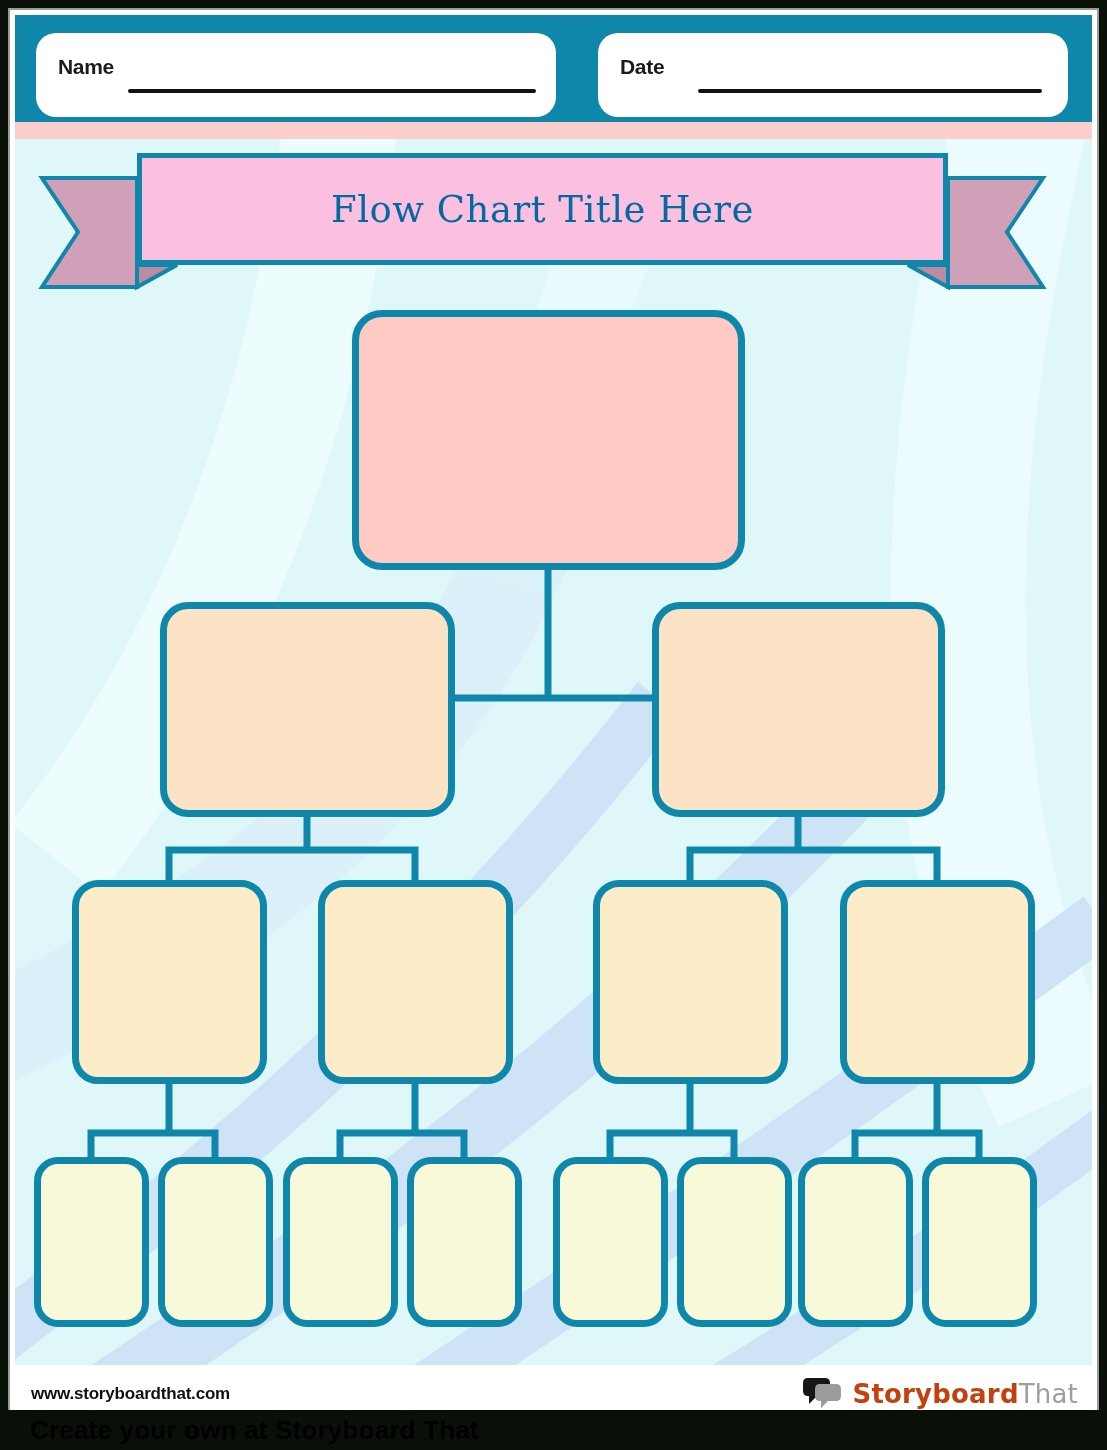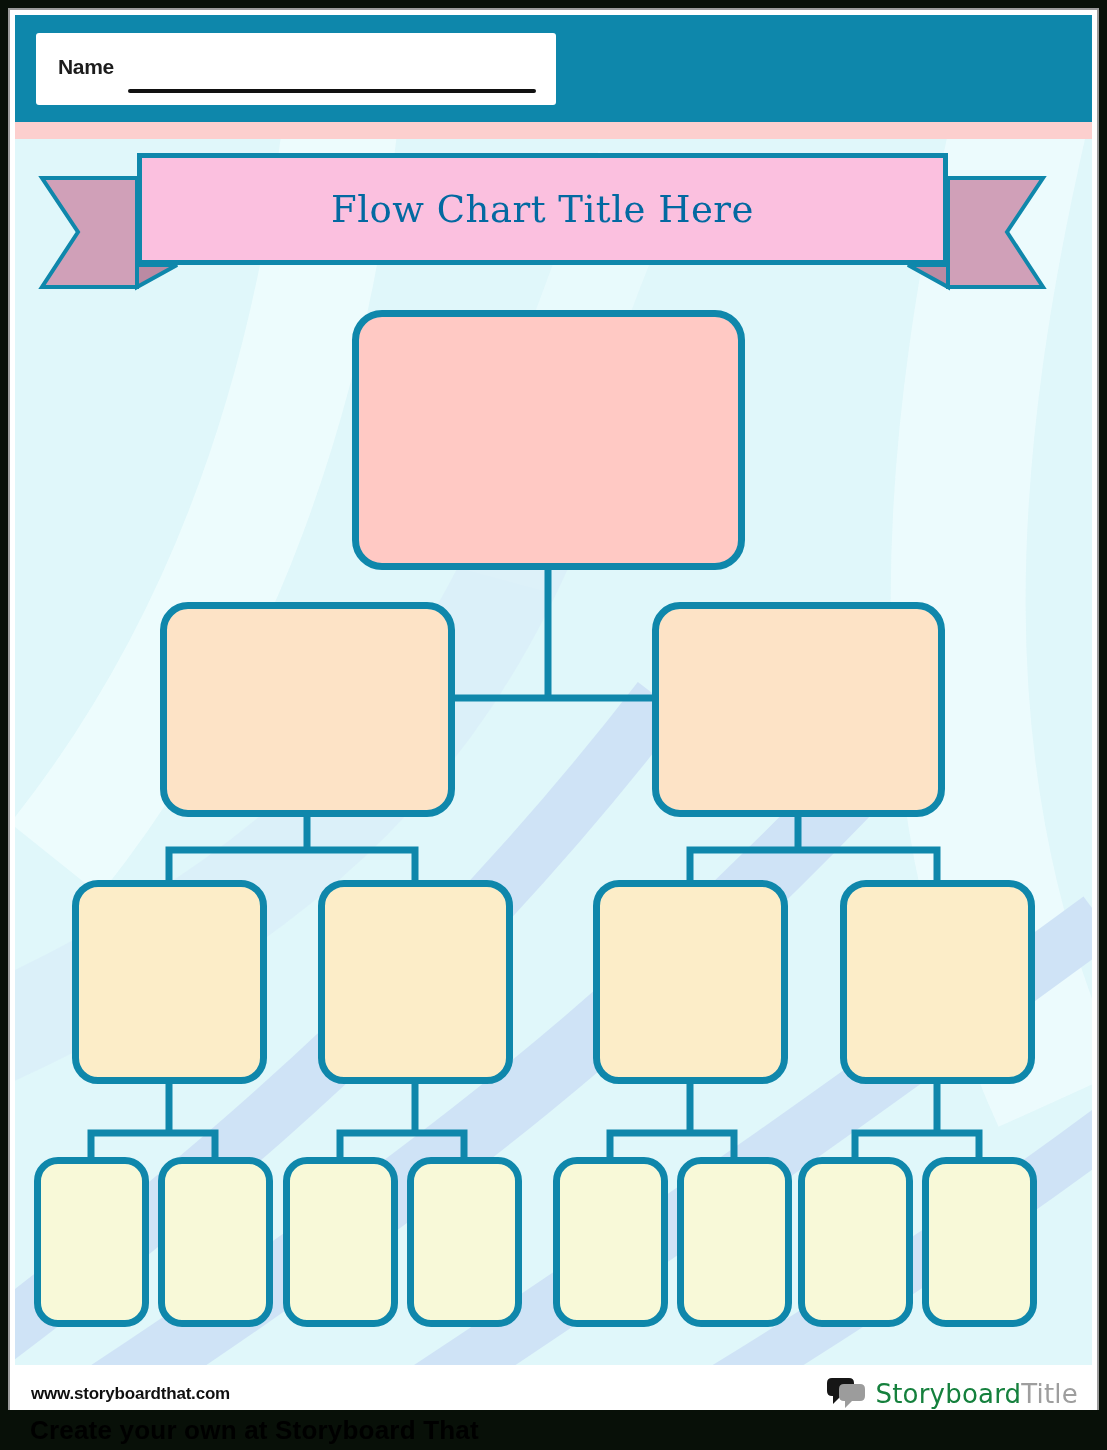--- a/index.html
+++ b/index.html
@@ -11,21 +11,21 @@
   
   .page{
     position:absolute;left:10px;top:10px;width:1087px;height:1400px;
     background:#ffffff;outline:2px solid #9a9a9a;
   }
   .header-teal{
     position:absolute;left:5px;top:5px;width:1077px;height:107px;
     background:#0e87ab;
   }
   .field-card{
-    position:absolute;top:18px;height:72px;background:#ffffff;border-radius:3px;
+    position:absolute;top:18px;height:84px;background:#ffffff;border-radius:20px;
   }
   .field-card.name{left:21px;width:520px;}
   .field-card.date{left:583px;width:470px;}
   .field-label{
     position:absolute;left:22px;top:22px;font-weight:bold;font-size:21px;color:#1c1c1c;
     letter-spacing:-0.3px;
   }
   .field-line{
     position:absolute;top:56px;height:4px;background:#111;border-radius:2px;
   }
@@ -64,39 +64,43 @@
   .footer{
     position:absolute;left:5px;top:1355px;width:1077px;height:42px;background:#ffffff;
     display:flex;align-items:center;justify-content:space-between;margin-top:8px;
   }
   .site-url{
     margin-left:16px;font-weight:bold;font-size:17px;color:#101010;letter-spacing:-0.2px;
   }
   .logo{display:flex;align-items:center;margin-right:14px;}
   .logo svg{display:block;margin-right:7px;}
   .logo-text{font-size:26px;font-weight:500;letter-spacing:0.2px;font-family:"DejaVu Sans", sans-serif;}
-  .logo-text .primary{color:#15803d;}
+  .logo-text .primary{color:#c2410c;font-weight:bold;}
   .logo-text .secondary{color:#9e9e9e;}
   
   .bottom-bar{
     position:absolute;left:0;top:1410px;width:1107px;height:40px;background:#081008;
     display:flex;align-items:center;
   }
   .bottom-bar-text{
     margin-left:30px;font-weight:bold;font-size:26px;color:#000000;letter-spacing:0.2px;
   }
 </style>
 </head>
 <body>
 
 <div class="page">
 
   <div class="header-teal">
     <div class="field-card name">
       <span class="field-label">Name</span>
+      <div class="field-line"></div>
+    </div>
+    <div class="field-card date">
+      <span class="field-label">Date</span>
       <div class="field-line"></div>
     </div>
   </div>
 
   <div class="pink-strip"></div>
 
   <div class="content">
 
     <svg class="bg-svg" width="1077" height="1226" viewBox="0 0 1077 1226">
       <g fill="none" stroke-linecap="butt">
@@ -156,21 +160,21 @@
   </div>
 
   <div class="footer">
     <span class="site-url">www.storyboardthat.com</span>
     <div class="logo">
       <svg width="42" height="34" viewBox="0 0 42 34">
         <path fill="#161616" d="M5,1 H22 Q27,1 27,6 V14 Q27,19 22,19 H14 L6,27 V19 H5 Q0,19 0,14 V6 Q0,1 5,1 Z"></path>
         <path fill="#9c9c9c" d="M17,7 H33 Q38,7 38,12 V19 Q38,24 33,24 H25 L18,31 V24 H17 Q12,24 12,19 V12 Q12,7 17,7 Z"></path>
       </svg>
       <span class="logo-text">
-        <span class="primary">Storyboard</span><span class="secondary">Title</span>
+        <span class="primary">Storyboard</span><span class="secondary">That</span>
       </span>
     </div>
   </div>
 
 </div>
 
 <div class="bottom-bar">
   <span class="bottom-bar-text">Create your own at Storyboard That</span>
 </div>
 

